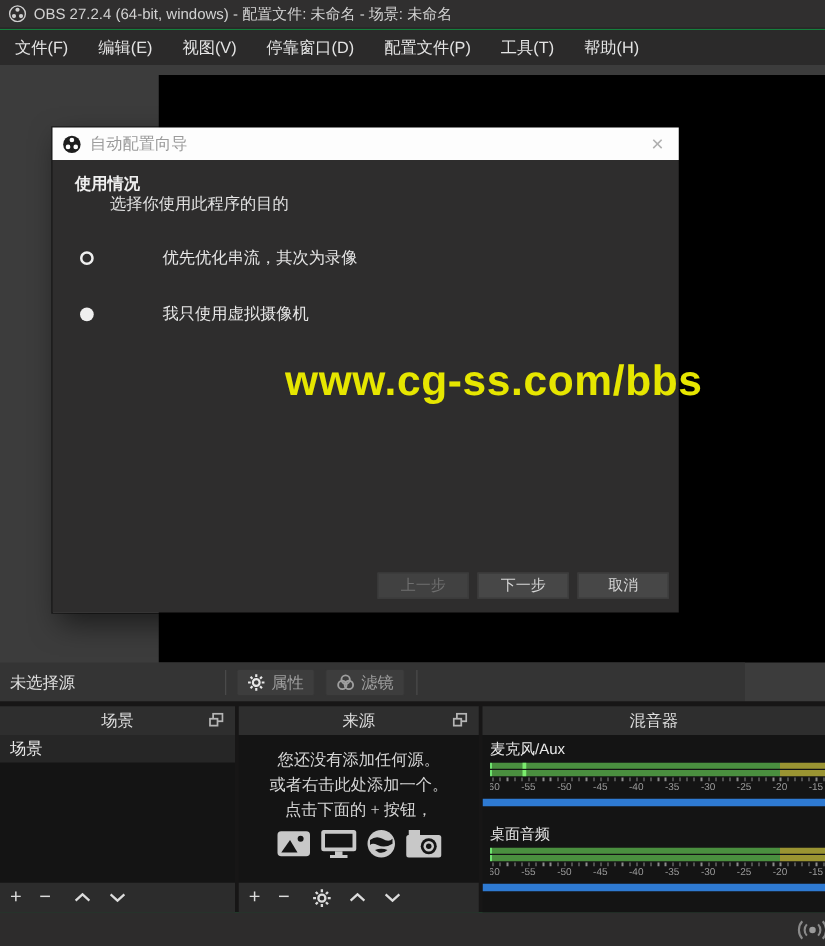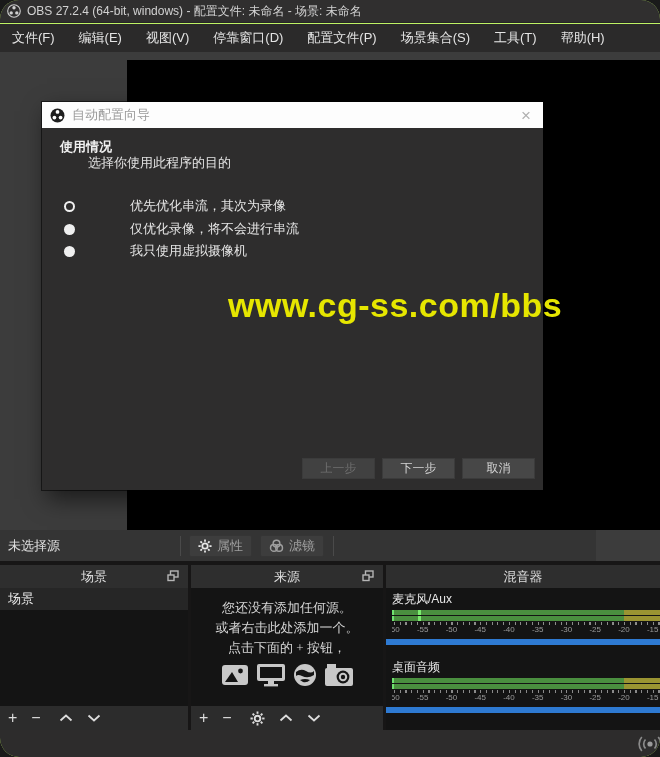--- a/index.html
+++ b/index.html
@@ -1,18 +1,18 @@
 <!DOCTYPE html>
 <html><head>
 <meta charset="utf-8">
 <style>
   * { margin:0; padding:0; box-sizing:border-box; }
   html,body { background:#1a1a1a; }
   body { font-family:"Liberation Sans", sans-serif; }
-  .window { position:relative; width:660px; height:757px; background:#bef264; overflow:hidden;border-radius:19px; }
+  .window { position:relative; width:660px; height:757px; background:#15803d; overflow:hidden; }
 
   
   .titlebar { position:absolute; left:0; top:0; width:660px; height:23px; background:#302f2f;
     display:flex; align-items:center; padding-left:7px; border-bottom:1px solid #262525; }
   .titlebar .apptitle { color:#d2d2d2; font-size:12px; margin-left:6px; white-space:nowrap; }
 
   
   .menubar { position:absolute; left:0; top:24px; width:660px; height:28px; background:#2b2a2a;
     display:flex; align-items:center; }
   .menubar .menu-item { color:#e4e4e4; font-size:13px; padding:0 12px; line-height:28px; cursor:default; }
@@ -113,21 +113,20 @@
     </svg>
     <span class="apptitle">OBS 27.2.4 (64-bit, windows) - 配置文件: 未命名 - 场景: 未命名</span>
   </div>
 
   <div class="menubar">
     <span class="menu-item">文件(F)</span>
     <span class="menu-item">编辑(E)</span>
     <span class="menu-item">视图(V)</span>
     <span class="menu-item">停靠窗口(D)</span>
     <span class="menu-item">配置文件(P)</span>
-    <span class="menu-item">场景集合(S)</span>
     <span class="menu-item">工具(T)</span>
     <span class="menu-item">帮助(H)</span>
   </div>
 
   <div class="main">
     <div class="canvas"></div>
 
     <div class="dialog">
       <div class="dialog-titlebar">
         <svg width="15" height="15" viewBox="0 0 20 20">
@@ -139,24 +138,20 @@
         <span class="dialog-title">自动配置向导</span>
         <span class="dialog-close">×</span>
       </div>
       <div class="dialog-body">
         <div class="sec-title">使用情况</div>
         <div class="sec-sub">选择你使用此程序的目的</div>
 
         <div class="radio-row selected" style="top:68px;">
           <span class="dot"></span>
           <span class="radio-label">优先优化串流，其次为录像</span>
-        </div>
-        <div class="radio-row" style="top:91px;">
-          <span class="dot"></span>
-          <span class="radio-label">仅优化录像，将不会进行串流</span>
         </div>
         <div class="radio-row" style="top:113px;">
           <span class="dot"></span>
           <span class="radio-label">我只使用虚拟摄像机</span>
         </div>
 
         <div class="watermark">www.cg-ss.com/bbs</div>
 
 
         <div class="dialog-buttons">

